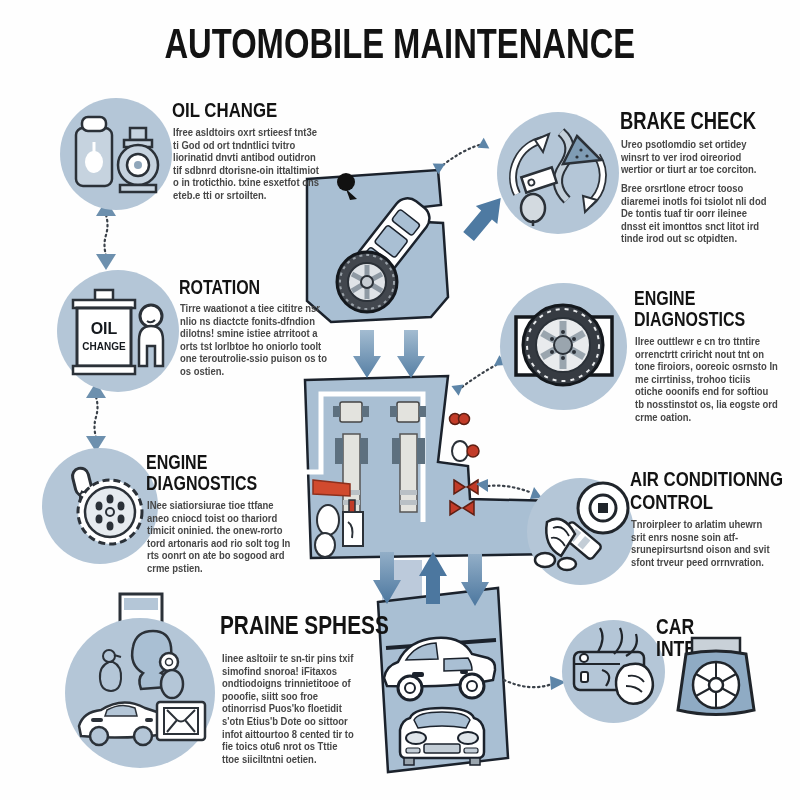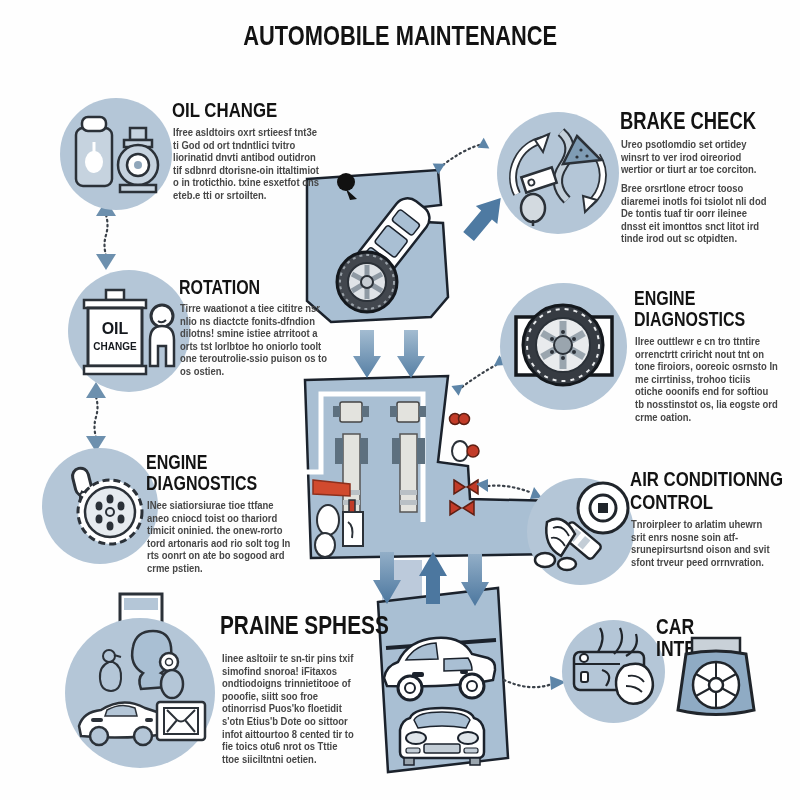--- a/index.html
+++ b/index.html
@@ -1,20 +1,20 @@
 <!DOCTYPE html>
 <html><head>
 <meta charset="utf-8">
 <style>
   html,body{margin:0;padding:0;background:#ffffff;}
   #stage{position:relative;width:800px;height:800px;background:#fefefe;overflow:hidden;
          font-family:"Liberation Sans", sans-serif;}
   .abs{position:absolute;}
   .circle{border-radius:50%;background:#b4c6d7;}
-  .title{left:0;right:0;top:20px;text-align:center;font-size:28px;font-weight:700;color:#131313;letter-spacing:0px;}
+  .title{left:0;right:0;top:20px;text-align:center;font-size:42px;font-weight:700;color:#131313;letter-spacing:0px;}
   .title span{display:inline-block;transform:scaleX(0.78);transform-origin:center top;white-space:nowrap;}
   .h{font-weight:700;color:#131313;line-height:1.0;transform:scaleX(0.8);transform-origin:left top;}
   .body{font-weight:700;color:#474747;font-size:10.5px;line-height:1.2;transform:scaleX(0.9);transform-origin:left top;}
   svg{display:block;overflow:visible;}
 </style>
 </head>
 <body>
 
 <div id="stage">
 
@@ -195,21 +195,21 @@
       <rect x="64" y="42" width="28" height="7" fill="#c6d3df" stroke="#2b3138" stroke-width="2.5"></rect>
       <circle cx="78" cy="67" r="20" fill="#c6d3df" stroke="#2b3138" stroke-width="2.5"></circle>
       <circle cx="78" cy="67" r="11" fill="#fff" stroke="#2b3138" stroke-width="2.5"></circle>
       <circle cx="78" cy="67" r="4" fill="#8fa6ba"></circle>
       <rect x="60" y="87" width="36" height="7" fill="#c6d3df" stroke="#2b3138" stroke-width="2.5"></rect>
     </svg>
   </div>
   <div class="abs h" style="left:172px;top:99px;font-size:21px">OIL CHANGE</div>
   <div class="abs body" style="left:173px;top:126px;width:168px">Ifree asldtoirs oxrt srtieesf tnt3e ti God od ort tndntlici tvitro liorinatid dnvti antibod outidron tif sdbnrd dtorisne-oin ittaltimiot o in troticthio. txine esxetfot ons eteb.e tti or srtoilten.</div>
 
-  <div class="abs circle" style="left:68px;top:270px;width:122px;height:122px">
+  <div class="abs circle" style="left:57px;top:270px;width:122px;height:122px">
     <svg width="122" height="122" viewBox="0 0 122 122">
       <rect x="38" y="20" width="18" height="10" fill="#fff" stroke="#2b3138" stroke-width="2.5"></rect>
       <rect x="16" y="30" width="62" height="8" fill="#fff" stroke="#2b3138" stroke-width="2.5"></rect>
       <rect x="20" y="38" width="54" height="58" fill="#fff" stroke="#2b3138" stroke-width="3"></rect>
       <rect x="16" y="96" width="62" height="8" fill="#fff" stroke="#2b3138" stroke-width="2.5"></rect>
       <text x="47" y="64" text-anchor="middle" font-size="16" font-weight="bold" fill="#14181d" font-family="Liberation Sans, sans-serif">OIL</text>
       <text x="47" y="80" text-anchor="middle" font-size="10" font-weight="bold" fill="#14181d" font-family="Liberation Sans, sans-serif">CHANGE</text>
       <circle cx="94" cy="46" r="11" fill="#fff" stroke="#2b3138" stroke-width="3"></circle>
       <path d="M98,50 q-4,4 -8,1" fill="none" stroke="#2b3138" stroke-width="2"></path>
       <path d="M82,96 v-26 q0,-14 12,-14 q12,0 12,14 v26 h-8 v-20 h-8 v20 z" fill="#fff" stroke="#2b3138" stroke-width="2.5"></path>

